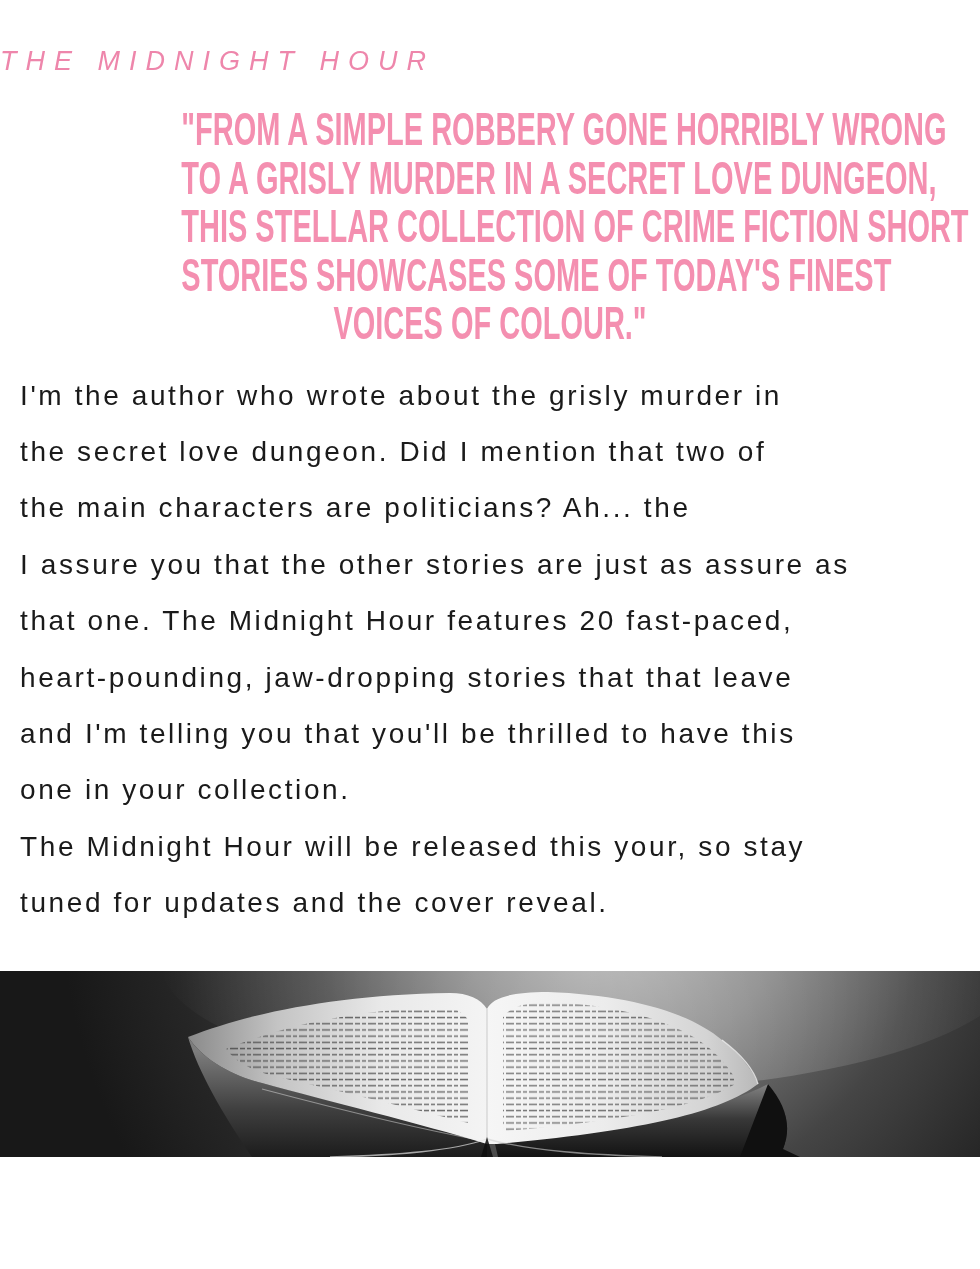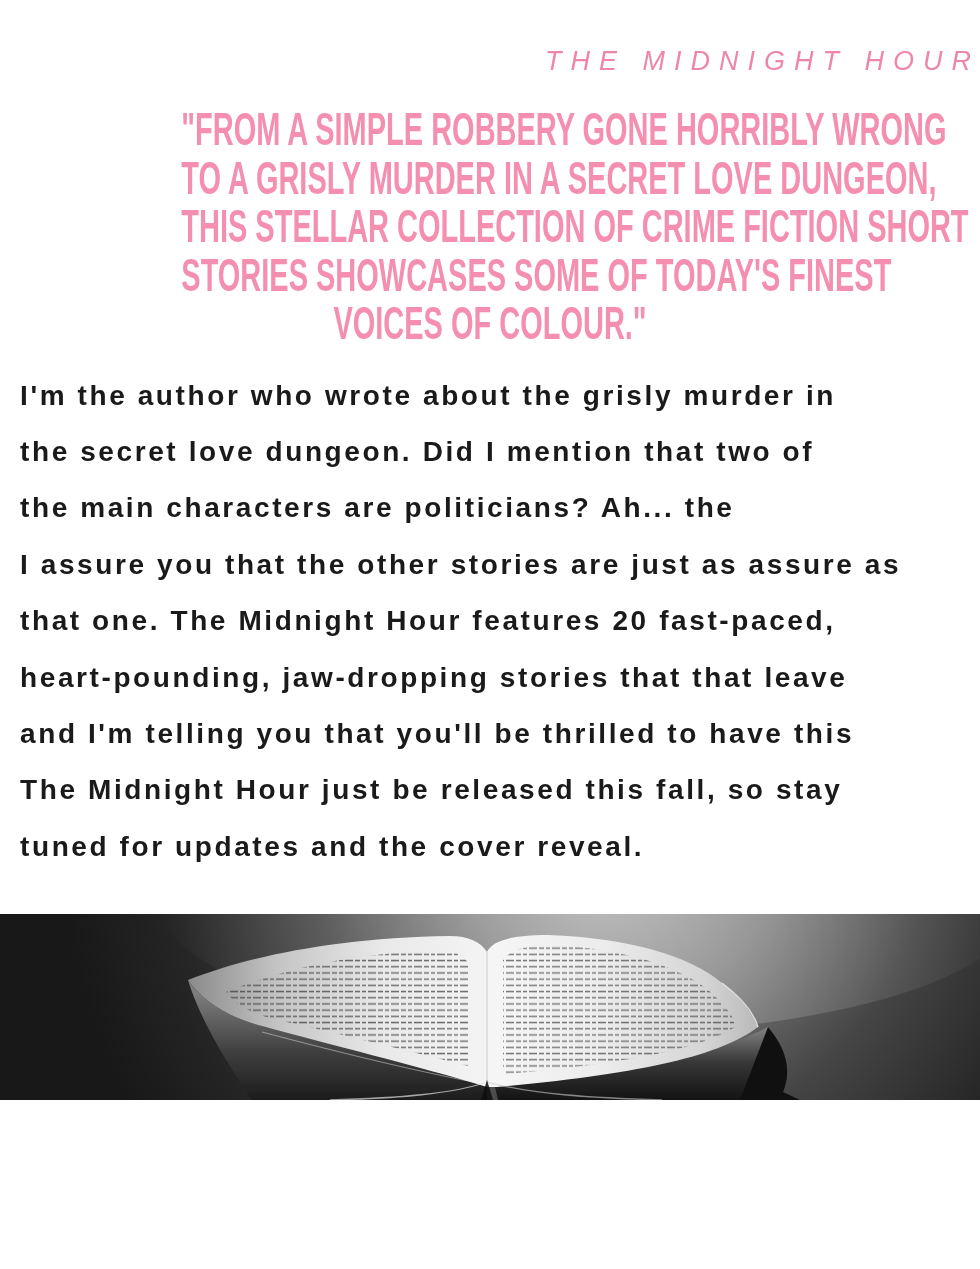--- a/index.html
+++ b/index.html
@@ -6,21 +6,21 @@
   body {
     width:980px; height:1269px;
     background:#ffffff;
     font-family:"Liberation Sans", sans-serif;
     overflow:hidden;
   }
   .page { width:980px; height:1269px; position:relative; }
 
   .title {
     margin:46px 0 0 0;
-    text-align:right;
+    text-align:left;
     font-style:italic;
     font-weight:400;
     font-size:27px;
     line-height:31px;
     letter-spacing:9px;
     color:#ee86ab;
   }
 
   .quote { margin-top:28px; }
   .qline {
@@ -34,21 +34,20 @@
     transform:scaleX(.63);
   }
 
   .bodytext { margin:20px 0 0 20px; }
   .bline {
     font-size:28px;
     line-height:56.4px;
     letter-spacing:2.6px;
     color:#1a1a1a;
     white-space:nowrap;
-    font-weight:bold;
   }
 
   .photo {
     margin:39px 0 0 0;
     width:980px; height:186px;
     background:#1c1c1c;
     overflow:hidden;
   }
   .photo svg { display:block; }
 </style>
@@ -68,21 +67,22 @@
   </div>
 
   <div class="bodytext">
     <div class="bline">I'm the author who wrote about the grisly murder in</div>
     <div class="bline">the secret love dungeon. Did I mention that two of</div>
     <div class="bline">the main characters are politicians? Ah... the</div>
     <div class="bline">I assure you that the other stories are just as assure as</div>
     <div class="bline">that one. The Midnight Hour features 20 fast-paced,</div>
     <div class="bline">heart-pounding, jaw-dropping stories that that leave</div>
     <div class="bline">and I'm telling you that you'll be thrilled to have this</div>
-    <div class="bline">The Midnight Hour just be released this fall, so stay</div>
+    <div class="bline">one in your collection.</div>
+    <div class="bline">The Midnight Hour will be released this your, so stay</div>
     <div class="bline">tuned for updates and the cover reveal.</div>
   </div>
 
   <figure class="photo">
     <svg width="980" height="186" viewBox="0 0 980 186" xmlns="http://www.w3.org/2000/svg">
       <defs>
         <radialGradient id="glow" gradientUnits="userSpaceOnUse" cx="620" cy="-80" r="560">
           <stop offset="0" stop-color="#a8a8a8"></stop>
           <stop offset=".3" stop-color="#7a7a7a"></stop>
           <stop offset=".55" stop-color="#454545"></stop>

